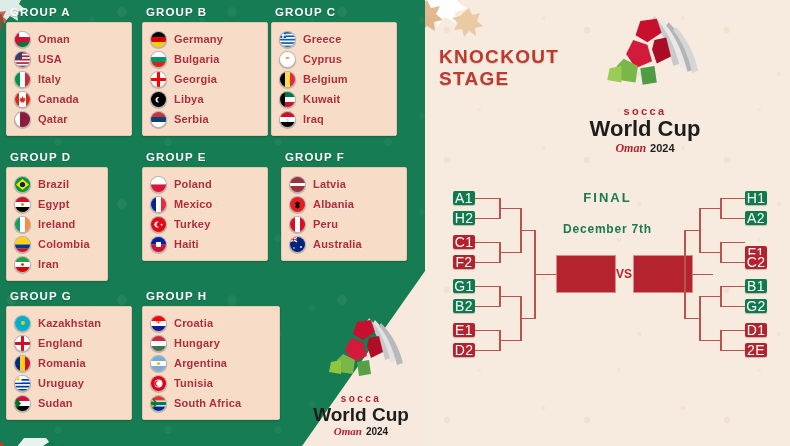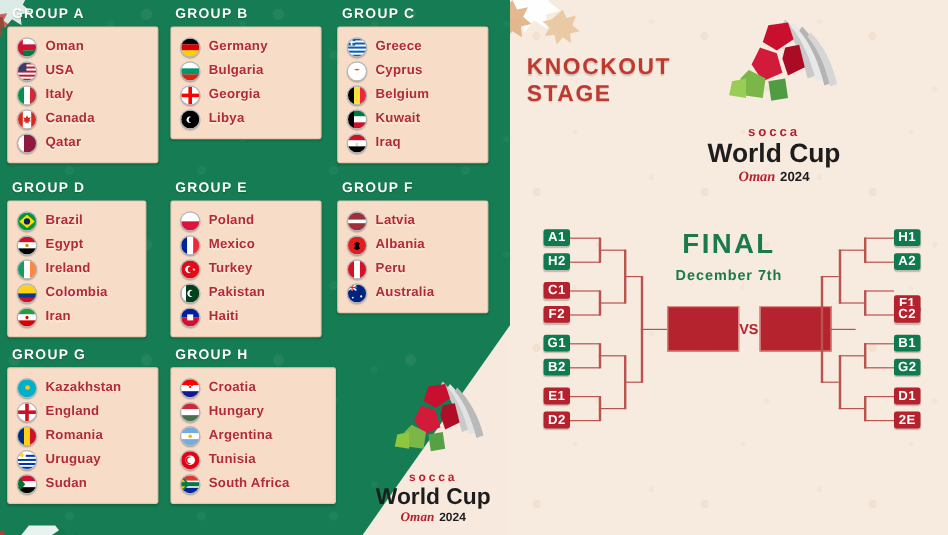--- a/index.html
+++ b/index.html
@@ -118,40 +118,40 @@
   }
   .logo-oman-row{display:flex;align-items:baseline;justify-content:center;gap:4px;}
   .logo-oman{color:#b5232f;font-style:italic;font-weight:700;font-family:"Liberation Serif",serif;}
   .logo-year{color:#1d1d1d;font-weight:700;}
 
   
   .bracket{position:absolute;left:0;top:178px;width:365px;height:185px;}
   .seed{
     position:absolute;width:22px;height:14px;
     border-radius:2px;
-    color:#ffffff;font-weight:700;font-size:11px;letter-spacing:.4px;
+    color:#ffffff;font-weight:400;font-size:14px;letter-spacing:.4px;
     display:flex;align-items:center;justify-content:center;
     box-shadow:0 1px 1px rgba(0,0,0,.22);
   }
   .seed.green{background:#0f7a4e;}
   .seed.red{background:#b5222e;}
   .line{position:absolute;background:#b8534e;}
   .h{height:1.6px;}
   .v{width:1.6px;}
   .finalbox{
     position:absolute;background:#b5232f;border:1.5px solid #d98d86;
   }
   .vs{
     position:absolute;color:#b5232f;font-weight:700;font-size:12px;
   }
   .final-label{
     position:absolute;left:0;width:365px;text-align:center;
     color:#1b7a4d;font-weight:700;
   }
-  .final-title{top:12px;font-size:23px;letter-spacing:2px;}
+  .final-title{top:12px;font-size:13px;letter-spacing:2px;}
   .final-date{top:44px;font-size:12px;letter-spacing:.8px;}
 </style>
 </head>
 <body>
 
 <div id="stage">
 
   <div class="left-panel">
     <div class="pattern"></div>
     <div class="left-diag"></div>
@@ -259,24 +259,32 @@
                 </svg></span>
               <span class="team-name">Georgia</span>
             </div>
           <div class="team">
               <span class="flag"><svg width="15" height="15" viewBox="0 0 15 15">
                   <rect width="15" height="15" fill="#000"></rect>
                   <path d="M8.5 5.5a2.2 2.2 0 100 4.4 2.6 2.6 0 110-4.4z" fill="#fff"></path>
                 </svg></span>
               <span class="team-name">Libya</span>
             </div>
-        </div>
-      </div>
-
-      <div class="group" style="left:281px;top:6px;width:126px;">
+          <div class="team">
+              <span class="flag"><svg width="15" height="15" viewBox="0 0 15 15">
+                  <rect width="15" height="5" fill="#c6363c"></rect>
+                  <rect y="5" width="15" height="5" fill="#0c4076"></rect>
+                  <rect y="10" width="15" height="5" fill="#fff"></rect>
+                </svg></span>
+              <span class="team-name">Serbia</span>
+            </div>
+        </div>
+      </div>
+
+      <div class="group" style="left:271px;top:6px;width:126px;">
         <div class="group-title">GROUP C</div>
         <div class="group-box">
           <div class="team">
               <span class="flag"><svg width="15" height="15" viewBox="0 0 15 15">
                   <rect width="15" height="15" fill="#fff"></rect>
                   <g fill="#0d5eaf">
                     <rect y="0" width="15" height="1.7"></rect>
                     <rect y="3.4" width="15" height="1.7"></rect>
                     <rect y="6.8" width="15" height="1.7"></rect>
                     <rect y="10.2" width="15" height="1.7"></rect>
@@ -317,21 +325,21 @@
                   <rect width="15" height="5" fill="#ce1126"></rect>
                   <rect y="5" width="15" height="5" fill="#fff"></rect>
                   <rect y="10" width="15" height="5" fill="#000"></rect>
                   <text x="7.5" y="9" font-size="4" fill="#007a3d" text-anchor="middle">۞</text>
                 </svg></span>
               <span class="team-name">Iraq</span>
             </div>
         </div>
       </div>
 
-      <div class="group" style="left:6px;top:151px;width:116px;">
+      <div class="group" style="left:6px;top:151px;width:102px;">
         <div class="group-title">GROUP D</div>
         <div class="group-box">
           <div class="team">
               <span class="flag"><svg width="15" height="15" viewBox="0 0 15 15">
                   <rect width="15" height="15" fill="#009739"></rect>
                   <path d="M7.5 2 L14 7.5 7.5 13 1 7.5z" fill="#fedd00"></path>
                   <circle cx="7.5" cy="7.5" r="2.6" fill="#012169"></circle>
                 </svg></span>
               <span class="team-name">Brazil</span>
             </div>
@@ -390,28 +398,20 @@
                 </svg></span>
               <span class="team-name">Mexico</span>
             </div>
           <div class="team">
               <span class="flag"><svg width="15" height="15" viewBox="0 0 15 15">
                   <rect width="15" height="15" fill="#e30a17"></rect>
                   <path d="M8 5a2.5 2.5 0 100 5 3 3 0 110-5z" fill="#fff"></path>
                   <path d="M10.6 6.2l.4 1 1-.1-.8.7.4 1-.9-.6-.9.5.3-1-.8-.7 1.1 0z" fill="#fff"></path>
                 </svg></span>
               <span class="team-name">Turkey</span>
-            </div>
-          <div class="team">
-              <span class="flag"><svg width="15" height="15" viewBox="0 0 15 15">
-                  <rect width="15" height="15" fill="#01411c"></rect>
-                  <rect width="4" height="15" fill="#fff"></rect>
-                  <path d="M9.5 5a2.4 2.4 0 100 5 2.9 2.9 0 110-5z" fill="#fff"></path>
-                </svg></span>
-              <span class="team-name">Pakistan</span>
             </div>
           <div class="team">
               <span class="flag"><svg width="15" height="15" viewBox="0 0 15 15">
                   <rect width="15" height="7.5" fill="#00209f"></rect>
                   <rect y="7.5" width="15" height="7.5" fill="#d21034"></rect>
                   <rect x="5" y="5" width="5" height="5" fill="#fff"></rect>
                 </svg></span>
               <span class="team-name">Haiti</span>
             </div>
         </div>

